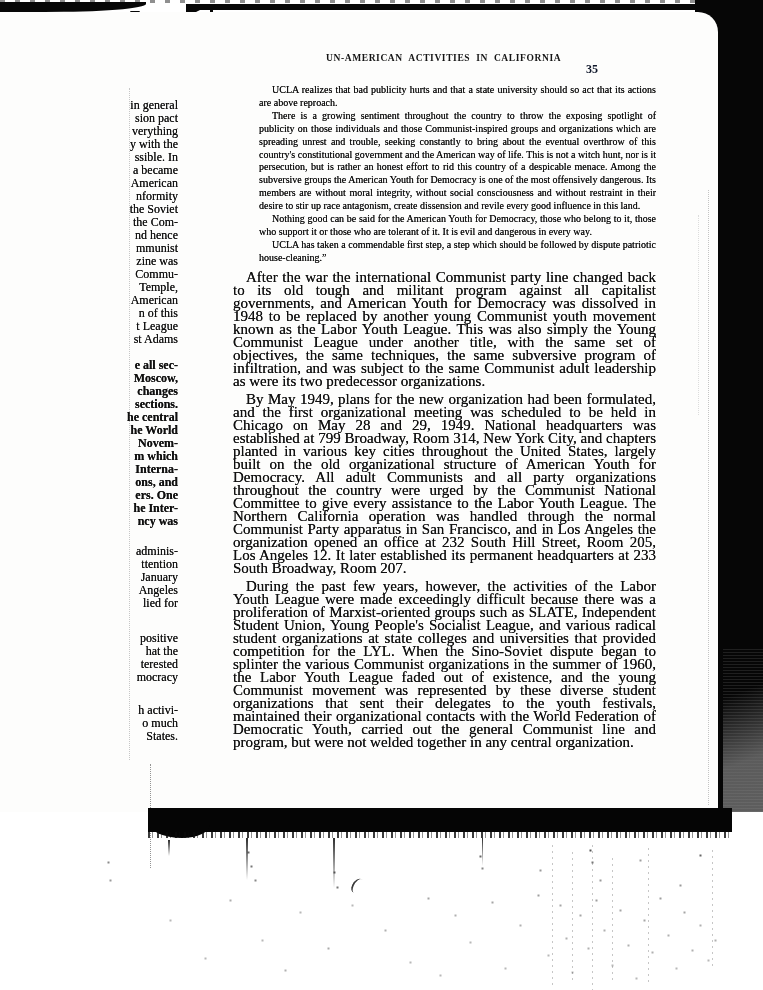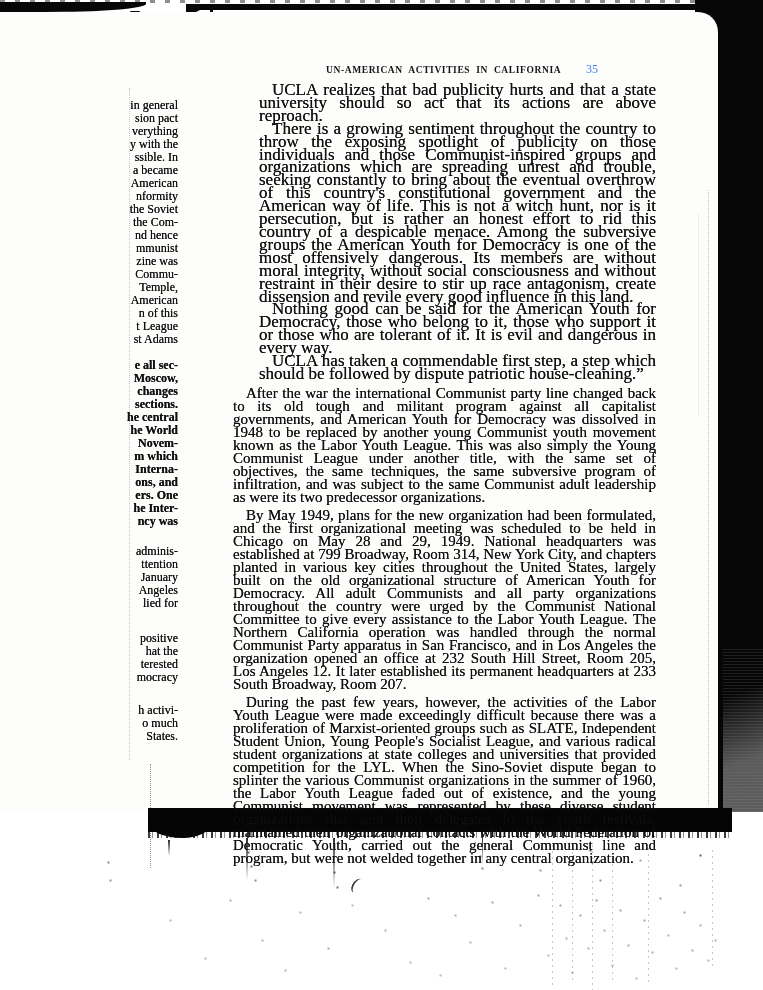--- a/index.html
+++ b/index.html
@@ -74,32 +74,32 @@
       588px 948px 0 0.5px #b0b0b0,596px 900px 0 0.5px #9e9e9e,604px 930px 0 0.5px #b0b0b0,
       612px 965px 0 0.5px #b8b8b8,620px 910px 0 0.5px #a5a5a5,628px 945px 0 0.5px #b0b0b0,
       636px 978px 0 0.5px #b8b8b8,644px 920px 0 0.5px #a5a5a5,652px 952px 0 0.5px #b0b0b0,
       660px 898px 0 0.5px #9e9e9e,668px 935px 0 0.5px #b0b0b0,676px 968px 0 0.5px #b8b8b8,
       684px 912px 0 0.5px #a5a5a5,692px 950px 0 0.5px #b0b0b0,700px 925px 0 0.5px #b0b0b0,
       708px 960px 0 0.5px #b8b8b8,715px 940px 0 0.5px #b0b0b0,540px 870px 0 0.5px #999,
       600px 880px 0 0.5px #999,640px 860px 0 0.5px #9e9e9e,680px 885px 0 0.5px #999,
       108px 862px 0 0.5px #8a8a8a,110px 880px 0 0.5px #9a9a9a;}
   
   .content{position:absolute;left:0;top:0;width:763px;height:990px;z-index:5;}
-  .hdr-title{position:absolute;left:326px;top:65px;font-size:9.5px;font-weight:bold;
+  .hdr-title{position:absolute;left:326px;top:53px;font-size:9.5px;font-weight:bold;
     letter-spacing:.6px;word-spacing:3px;color:#151515;}
-  .hdr-num{position:absolute;left:586px;top:62px;font-size:12px;font-weight:normal;color:#3b82f6;}
+  .hdr-num{position:absolute;left:586px;top:62px;font-size:12px;font-weight:bold;color:#0f172a;}
   .margin-col{position:absolute;left:112px;top:86px;width:66px;text-align:right;
     font-size:12px;line-height:13px;white-space:pre-line;
     text-shadow:0 0 .35px rgba(0,0,0,.85);}
   .mgroup{white-space:pre-line;}
   .g2{font-weight:bold;}.g3{margin-top:4px;text-align:right;}.g4{margin-top:12px;}.g5{margin-top:9px;}.g6{margin-top:7px;}
   .main-col{position:absolute;left:233px;top:84px;width:423px;text-align:justify;
     text-shadow:0 0 .35px rgba(0,0,0,.85);}
   .main-col p{margin:0;}
-  .quote{margin-left:26px;font-size:17px;line-height:12.9px;}
+  .quote{margin-left:26px;font-size:10px;line-height:12.9px;}
   .quote p{text-indent:13px;}
   .bodyp{font-size:15px;line-height:13px;text-indent:13px;margin-top:5px !important;}
   .bodyp.first{margin-top:6px !important;}
 </style>
 </head>
 <body>
 
 <div class="vband"></div>
 <div class="page"></div>
 <div class="vband-fade"></div>

